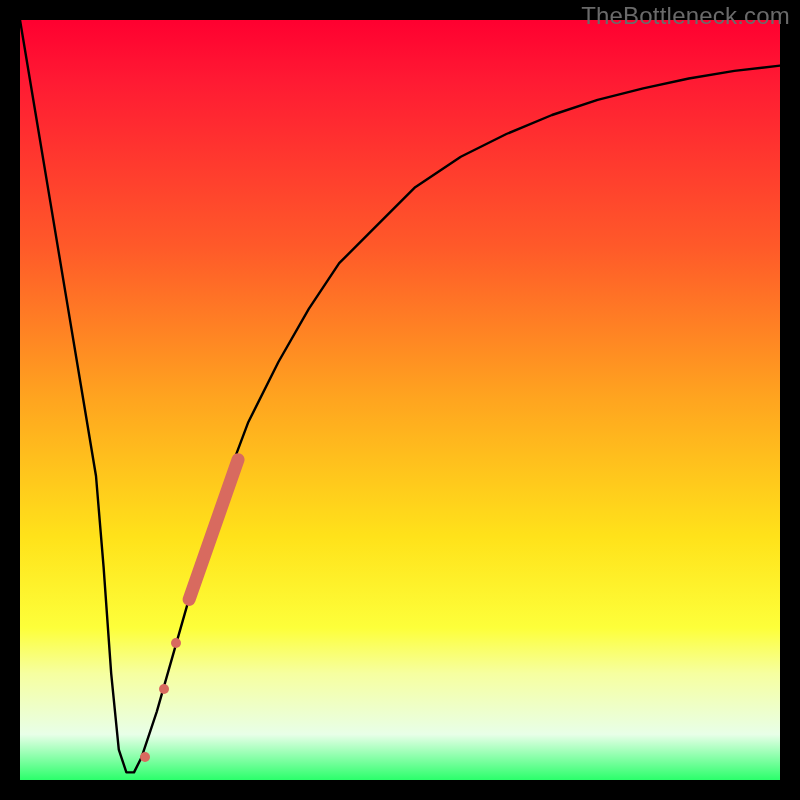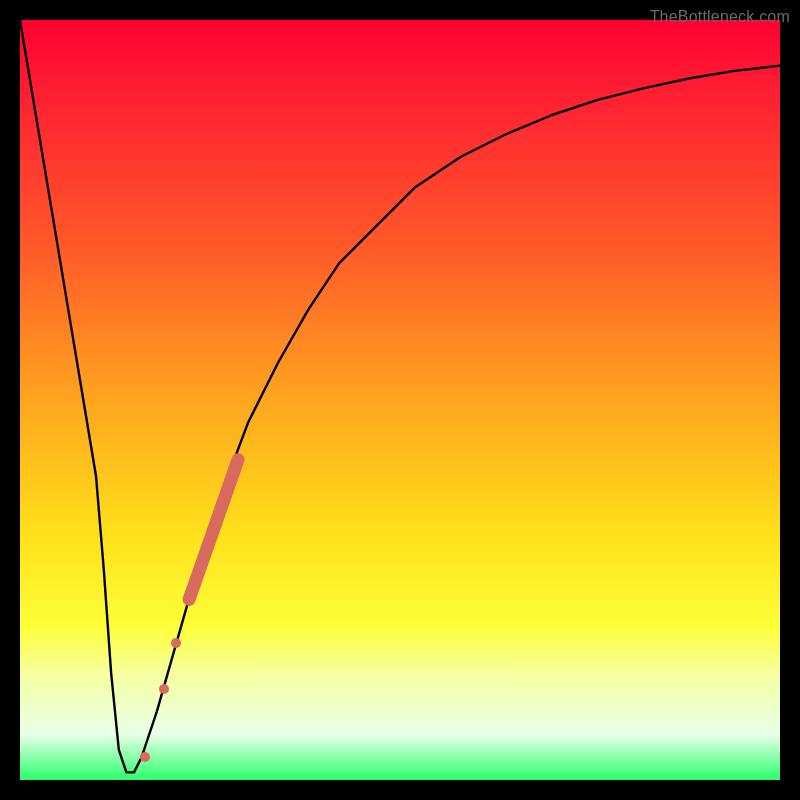--- a/index.html
+++ b/index.html
@@ -44,24 +44,24 @@
     position: absolute;
     inset: 0;
   }
   .marker {
     position: absolute;
     background: #d86a5f;
     border-radius: 999px;
   }
   .watermark {
     position: absolute;
-    top: 8px;
+    top: 2px;
     right: 10px;
     color: #6a6a6a;
-    font-size: 16px;
+    font-size: 24px;
     font-weight: 400;
     letter-spacing: 0.2px;
     user-select: none;
   }
 </style>
 </head>
 <body>
 
 <div class="frame">
 

